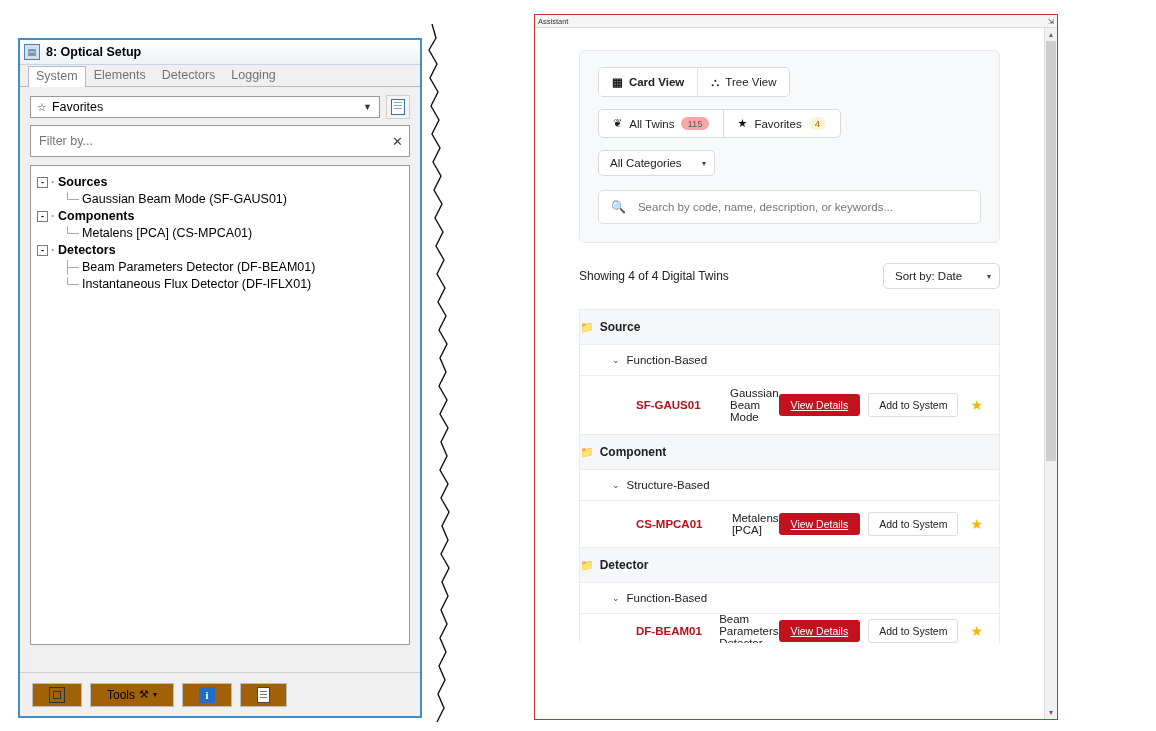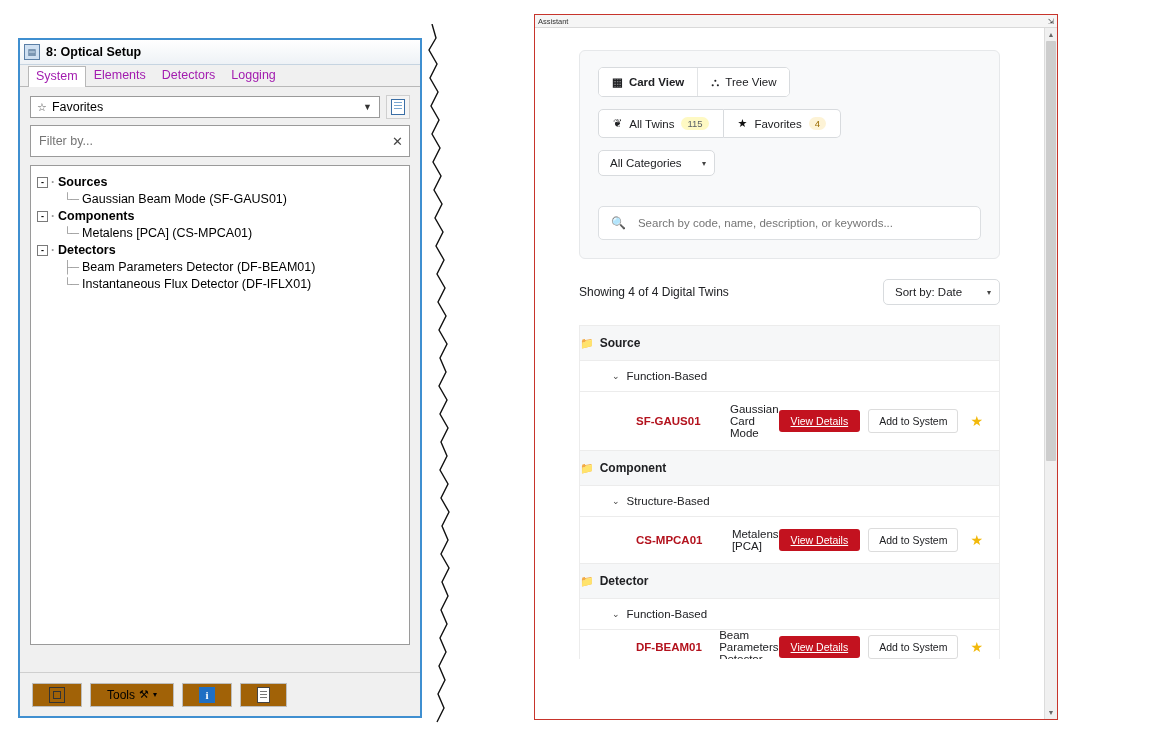--- a/index.html
+++ b/index.html
@@ -51,21 +51,21 @@
     display: flex;
     align-items: flex-end;
     height: 22px;
     padding-left: 8px;
     border-bottom: 1px solid #b8b8b8;
     background: #f0f0f0;
     box-sizing: border-box;
   }
   .tabstrip .tab {
     font-size: 12.5px;
-    color: #a21caf;
+    color: #737373;
     padding: 2px 7px 3px 7px;
     border: 1px solid transparent;
     border-bottom: none;
     line-height: 15px;
     cursor: default;
   }
   .tabstrip .tab.active {
     background: #ffffff;
     border-color: #b8b8b8;
     position: relative;
@@ -357,42 +357,42 @@
     font-size: 11.5px;
     padding: 7px 14px;
     border: 1px solid #d8dbde;
     background: #fff;
     color: #202124;
     white-space: nowrap;
   }
   .pill:first-child { border-radius: 5px 0 0 5px; }
   .pill:last-child { border-radius: 0 5px 5px 0; border-left: none; }
   .pill .count {
-    background: #fef9c3;
+    background: #fca5a5;
     border-radius: 8px;
     font-size: 9.5px;
     padding: 1px 6px;
     color: #5a6066;
   }
   .pill .count.gold { color: #9a6b00; background: #fdf3d6; }
   .pill .star { color: #111; font-size: 11px; }
   .pill .layers { font-size: 11px; }
 
   .select-box {
     display: inline-flex;
     align-items: center;
     justify-content: space-between;
     gap: 14px;
     border: 1px solid #d8dbde;
     border-radius: 5px;
     background: #fff;
     font-size: 11.5px;
     padding: 6px 8px 6px 11px;
     color: #202124;
-    margin-bottom: 30px;
+    margin-bottom: 14px;
     min-width: 96px;
   }
   .select-box .arrow { font-size: 8px; color: #444; }
 
   .searchbar {
     display: flex;
     align-items: center;
     gap: 10px;
     border: 1px solid #dcdfe2;
     border-radius: 5px;
@@ -662,21 +662,21 @@
 
       <div class="section-band">
         <span class="folder">📁</span><span>Source</span>
       </div>
       <div class="subsection">
         <span class="chev">⌄</span>
         <span>Function-Based</span>
       </div>
       <div class="twin-row">
         <span class="code">SF-GAUS01</span>
-        <span class="tname">Gaussian Card Mode</span>
+        <span class="tname">Gaussian Beam Mode</span>
         <span class="btn-view">View Details</span>
         <span class="btn-add">Add to System</span>
         <span class="fav-star">★</span>
       </div>
 
       <div class="section-band">
         <span class="folder">📁</span><span>Component</span>
       </div>
       <div class="subsection">
         <span class="chev">⌄</span>

